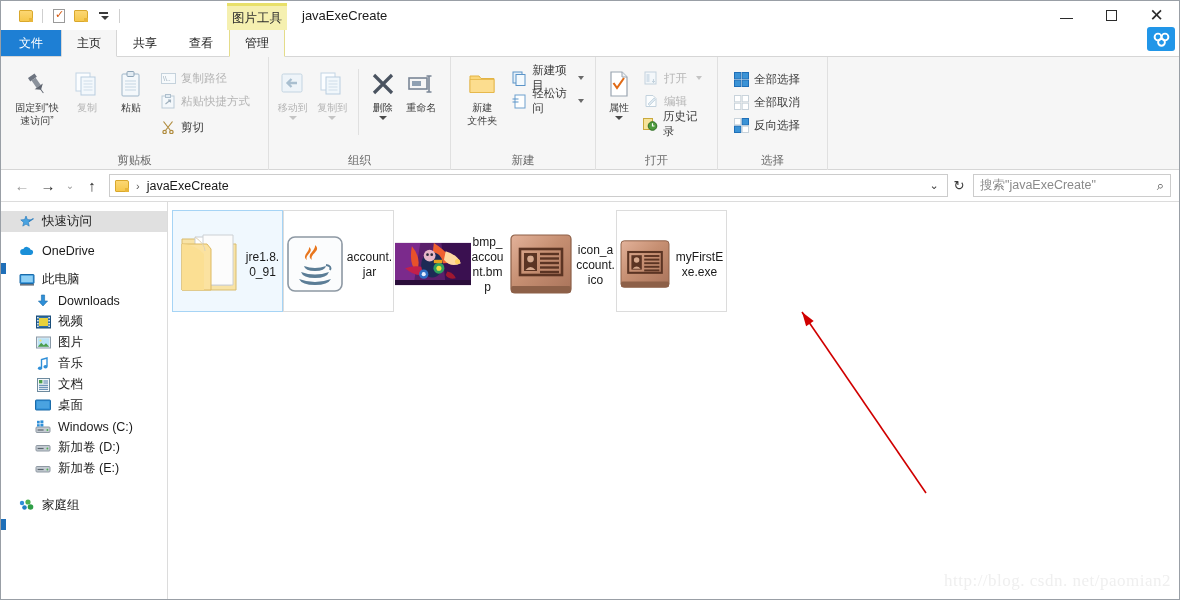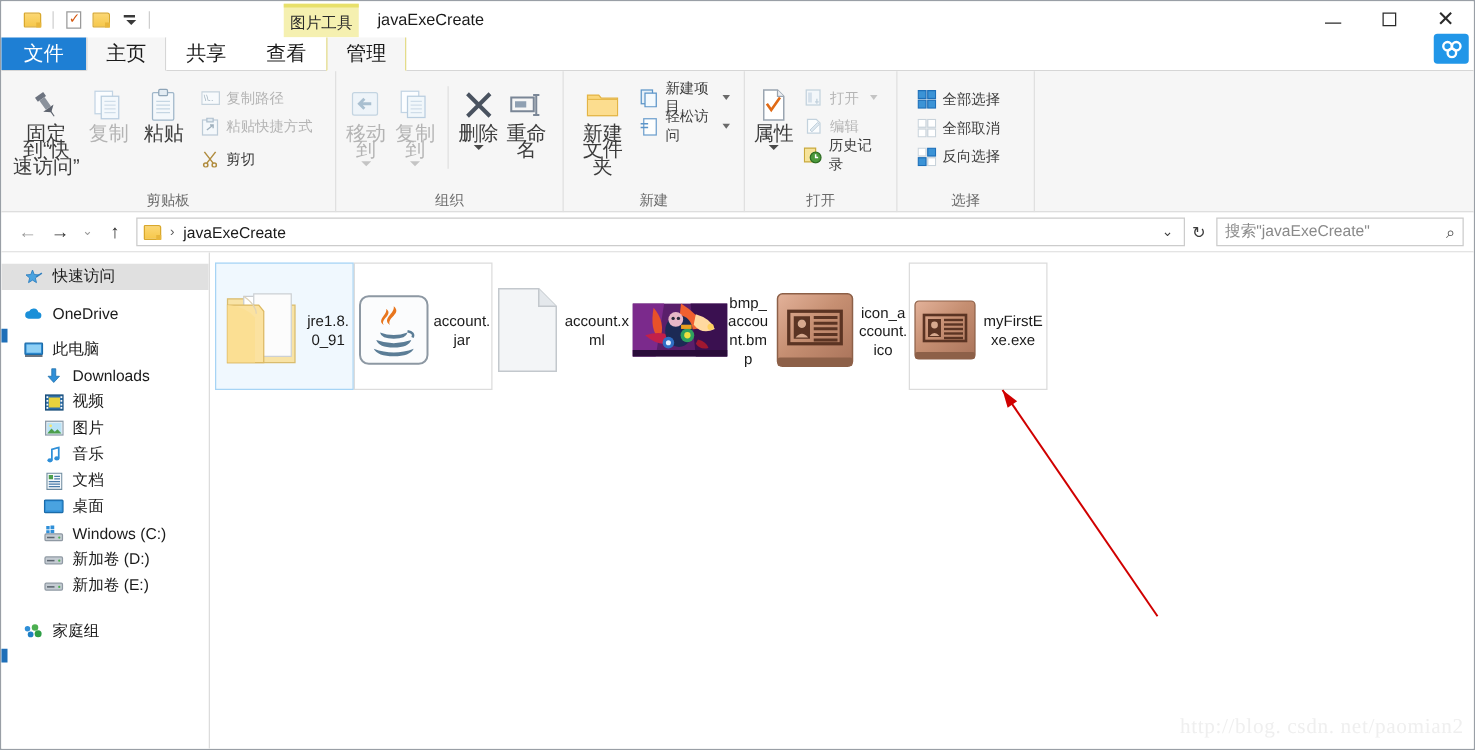--- a/index.html
+++ b/index.html
@@ -113,21 +113,21 @@
     position: relative;
     height: 27px;
     background: #ffffff;
     display: flex;
     align-items: stretch;
     border-bottom: 1px solid #d6d6d6;
   }
   .tab {
     padding: 0 15px;
     display: flex; align-items: center;
-    font-size: 16px; color: #1a1a1a;
+    font-size: 12px; color: #1a1a1a;
     background: #ffffff;
     border-left: 1px solid transparent;
     border-right: 1px solid transparent;
   }
   .tab.file {
     background: #1e7fd4;
     color: #ffffff;
     padding: 0 18px;
     border: none;
   }
@@ -169,21 +169,21 @@
   }
   .rgroup-label {
     height: 20px;
     display: flex; align-items: center; justify-content: center;
     font-size: 11.5px; color: #6a6a6a;
   }
   .bigbtn {
     width: 60px;
     display: flex; flex-direction: column; align-items: center;
     padding-top: 4px;
-    font-size: 16px; color: #3c3c3c;
+    font-size: 10px; color: #3c3c3c;
     text-align: center; line-height: 13px;
   }
   .bigbtn.dim { color: #b4b4b4; }
   .bigbtn .ico { height: 34px; display: flex; align-items: center; justify-content: center; }
   .smallcol { display: flex; flex-direction: column; padding-top: 5px; gap: 3px; }
   .smallbtn {
     display: flex; align-items: center; gap: 5px;
     font-size: 11.5px; color: #3c3c3c;
     height: 20px; padding: 0 3px;
   }
@@ -903,29 +903,20 @@
               <path d="M31 12 c7 6 -6 9 -3 15 c-7 -5 4 -9 3 -15 z" fill="#e8761e"></path>
               <path d="M20 33 q11 4 22 0 q-1 5 -11 5 q-10 0 -11 -5 z" fill="#5b7d96"></path>
               <path d="M17 39 q14 5 28 0 q-2 6 -14 6 q-12 0 -14 -6 z" fill="#5b7d96"></path>
               <path d="M15 46 q16 6 32 0 q-3 6 -16 6 q-13 0 -16 -6 z" fill="#5b7d96"></path>
               <path d="M42 32 q6 1 4 5" fill="none" stroke="#5b7d96" stroke-width="2"></path>
             </svg>
           </div>
           <div class="fname">account.jar</div>
         </div>
 
-        <div class="fileitem">
-          <div class="thumb">
-            <svg width="56" height="70" viewBox="0 0 56 70">
-              <path d="M4 2 h32 l14 14 v52 h-46 z" fill="#f3f5f7" stroke="#c3c8cd" stroke-width="1.2"></path>
-              <path d="M36 2 v14 h14" fill="#e4e8ec" stroke="#c3c8cd" stroke-width="1.2"></path>
-            </svg>
-          </div>
-          <div class="fname">account.xml</div>
-        </div>
 
         <div class="fileitem">
           <div class="thumb">
             <svg width="90" height="50" viewBox="0 0 90 50">
               <rect x="0" y="0" width="90" height="50" fill="#5a1f6b"></rect>
               <path d="M0 0 h30 l-8 50 h-22 z" fill="#7b2a8c"></path>
               <path d="M55 0 h35 v50 h-30 z" fill="#3a1050"></path>
               <path d="M20 4 q12 14 6 30 q-10 -8 -6 -30 z" fill="#e8512a"></path>
               <path d="M46 0 q16 10 22 22 q-14 6 -24 -4 z" fill="#f06030"></path>
               <path d="M60 10 q14 4 18 14 q-12 6 -20 -4 z" fill="#ffd9a0"></path>

